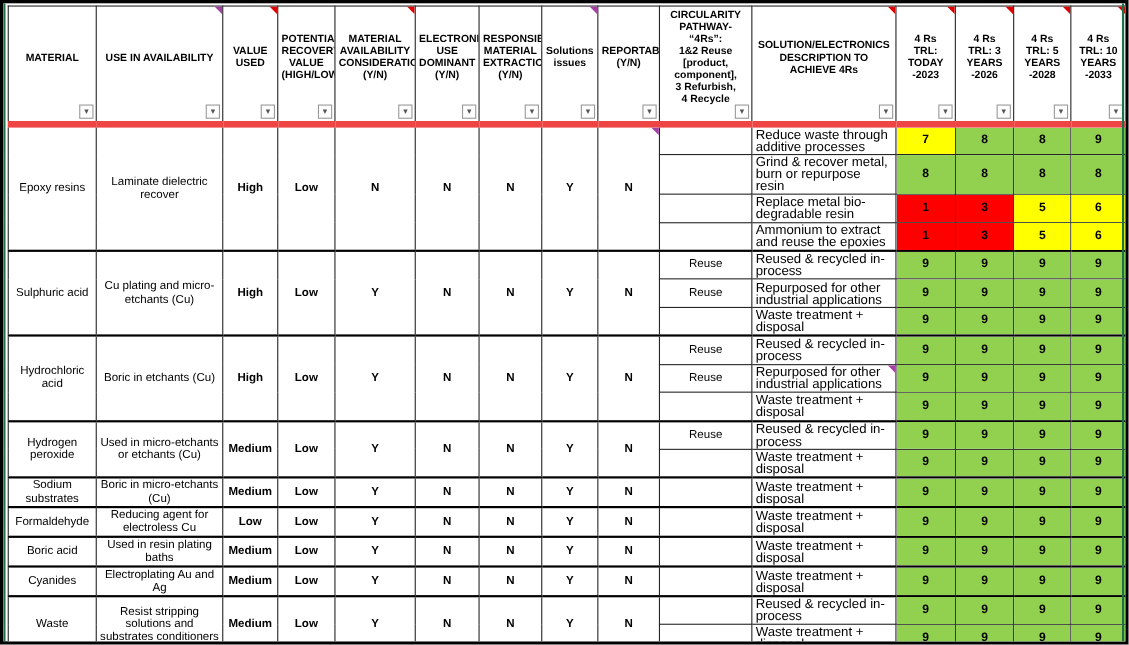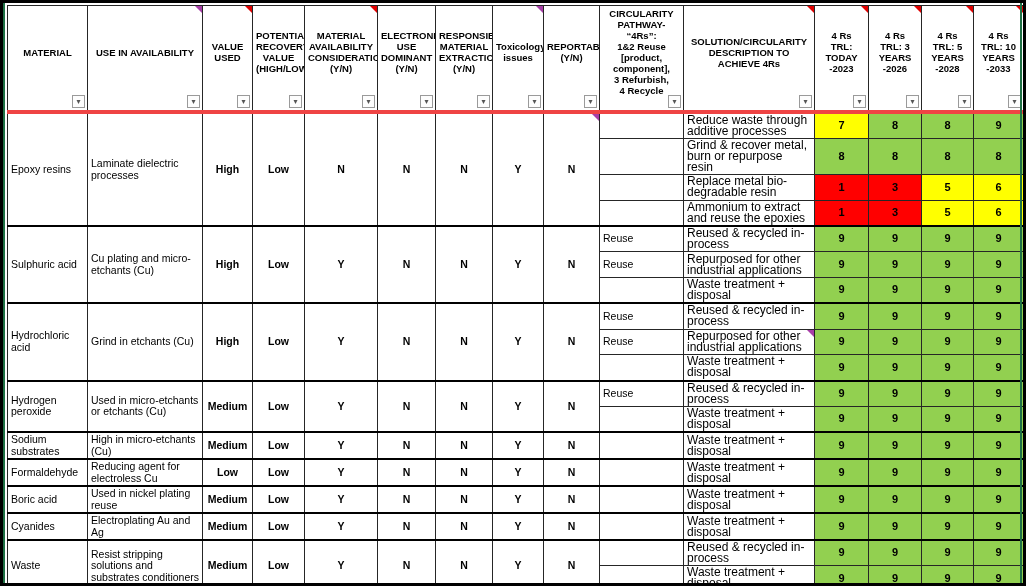--- a/index.html
+++ b/index.html
@@ -9,25 +9,25 @@
   .sheet-edge{position:absolute;top:0;bottom:0;width:2px;background:#1f7145;z-index:5;}
   .sheet-edge.left{left:0;}
   .sheet-edge.right{right:1px;}
   table{position:absolute;left:4px;top:2px;border-collapse:collapse;table-layout:fixed;
         width:1016px;background:#fff;}
   th,td{border:1px solid #262626;padding:1px 3px;overflow:hidden;position:relative;
         font-size:10.5px;line-height:11.5px;vertical-align:middle;}
   thead tr{height:58px;}
   tbody tr{height:25.75px;}
   th{font-weight:bold;font-size:9.5px;line-height:11px;text-align:center;
-     white-space:pre-line;border-bottom:4px solid #ef4444;padding:2px 3px 14px 3px;}
+     white-space:pre-line;border-bottom:6px solid #ef4444;padding:2px 3px 14px 3px;}
   tbody tr.group-start td{border-top:2px solid #000;}
   tbody tr:last-child td{border-bottom:2px solid #000;}
   td.c{text-align:center;font-weight:bold;}
-  td.left{text-align:left;margin-left:19px;}
+  td.left{text-align:center;margin-left:19px;}
   td.trl{text-align:center;font-weight:bold;font-size:11px;}
   td.sol{font-size:12px;line-height:11px;padding:1px 3px;}
   td.bg-green{background:#92d050;}
   td.bg-yellow{background:#ffff00;}
   td.bg-red{background:#ff0000;}
   .filter-btn{position:absolute;right:2px;bottom:2px;width:13px;height:13px;background:#fdfdfd;
       border:1px solid #9a9a9a;color:#555;font-size:8px;line-height:11px;text-align:center;
       font-weight:normal;cursor:pointer;}
   .marker{position:absolute;top:0;right:0;width:0;height:0;border-left:7px solid transparent;}
   .marker.red{border-top:7px solid #e00000;}
@@ -76,51 +76,51 @@
 CONSIDERATIONS
 (Y/N)</span><div class="marker red"></div><div class="filter-btn">▾</div></th>
           <th><span>ELECTRONICS
 USE
 DOMINANT
 (Y/N)</span><div class="filter-btn">▾</div></th>
           <th><span>RESPONSIBLE
 MATERIAL
 EXTRACTION
 (Y/N)</span><div class="filter-btn">▾</div></th>
-          <th><span>Toxicology
+          <th><span>Solutions
 issues</span><div class="marker purple"></div><div class="filter-btn">▾</div></th>
           <th><span>REPORTABLE
 (Y/N)</span><div class="filter-btn">▾</div></th>
           <th><span>CIRCULARITY PATHWAY-
 “4Rs”:
 1&amp;2 Reuse [product,
 component],
 3 Refurbish,
 4 Recycle</span><div class="filter-btn">▾</div></th>
-          <th><span>SOLUTION/CIRCULARITY
+          <th><span>SOLUTION/ELECTRONICS
 DESCRIPTION TO ACHIEVE 4Rs</span><div class="marker red"></div><div class="filter-btn">▾</div></th>
           <th><span>4 Rs
 TRL: TODAY
 -2023</span><div class="marker red"></div><div class="filter-btn">▾</div></th>
           <th><span>4 Rs
 TRL: 3 YEARS
 -2026</span><div class="marker red"></div><div class="filter-btn">▾</div></th>
           <th><span>4 Rs
 TRL: 5 YEARS
 -2028</span><div class="marker red"></div><div class="filter-btn">▾</div></th>
           <th><span>4 Rs
 TRL: 10
 YEARS
 -2033</span><div class="marker red"></div><div class="filter-btn">▾</div></th>
         </tr>
       </thead>
     <tbody id="tbody">
         <tr class="group-start">
           <td rowspan="4" class="left">Epoxy resins</td>
-          <td rowspan="4" class="left">Laminate dielectric processes</td>
+          <td rowspan="4" class="left">Laminate dielectric recover</td>
           <td rowspan="4" class="c">High</td>
           <td rowspan="4" class="c">Low</td>
           <td rowspan="4" class="c">N</td>
           <td rowspan="4" class="c">N</td>
           <td rowspan="4" class="c">N</td>
           <td rowspan="4" class="c">Y</td>
           <td rowspan="4" class="c">N<div class="marker purple"></div></td>
           <td class="left"></td>
           <td class="sol">Reduce waste through additive processes</td>
           <td class="trl bg-yellow">7</td>
@@ -180,21 +180,21 @@
         <tr>
           <td class="left"></td>
           <td class="sol">Waste treatment + disposal</td>
           <td class="trl bg-green">9</td>
           <td class="trl bg-green">9</td>
           <td class="trl bg-green">9</td>
           <td class="trl bg-green">9</td>
         </tr>
         <tr class="group-start">
           <td rowspan="3" class="left">Hydrochloric acid</td>
-          <td rowspan="3" class="left">Grind in etchants (Cu)</td>
+          <td rowspan="3" class="left">Boric in etchants (Cu)</td>
           <td rowspan="3" class="c">High</td>
           <td rowspan="3" class="c">Low</td>
           <td rowspan="3" class="c">Y</td>
           <td rowspan="3" class="c">N</td>
           <td rowspan="3" class="c">N</td>
           <td rowspan="3" class="c">Y</td>
           <td rowspan="3" class="c">N</td>
           <td class="left">Reuse</td>
           <td class="sol">Reused &amp; recycled in-process</td>
           <td class="trl bg-green">9</td>
@@ -238,21 +238,21 @@
         <tr>
           <td class="left"></td>
           <td class="sol">Waste treatment + disposal</td>
           <td class="trl bg-green">9</td>
           <td class="trl bg-green">9</td>
           <td class="trl bg-green">9</td>
           <td class="trl bg-green">9</td>
         </tr>
         <tr class="group-start">
           <td rowspan="1" class="left">Sodium substrates</td>
-          <td rowspan="1" class="left">High in micro-etchants (Cu)</td>
+          <td rowspan="1" class="left">Boric in micro-etchants (Cu)</td>
           <td rowspan="1" class="c">Medium</td>
           <td rowspan="1" class="c">Low</td>
           <td rowspan="1" class="c">Y</td>
           <td rowspan="1" class="c">N</td>
           <td rowspan="1" class="c">N</td>
           <td rowspan="1" class="c">Y</td>
           <td rowspan="1" class="c">N</td>
           <td class="left"></td>
           <td class="sol">Waste treatment + disposal</td>
           <td class="trl bg-green">9</td>
@@ -272,21 +272,21 @@
           <td rowspan="1" class="c">N</td>
           <td class="left"></td>
           <td class="sol">Waste treatment + disposal</td>
           <td class="trl bg-green">9</td>
           <td class="trl bg-green">9</td>
           <td class="trl bg-green">9</td>
           <td class="trl bg-green">9</td>
         </tr>
         <tr class="group-start">
           <td rowspan="1" class="left">Boric acid</td>
-          <td rowspan="1" class="left">Used in nickel plating reuse</td>
+          <td rowspan="1" class="left">Used in resin plating baths</td>
           <td rowspan="1" class="c">Medium</td>
           <td rowspan="1" class="c">Low</td>
           <td rowspan="1" class="c">Y</td>
           <td rowspan="1" class="c">N</td>
           <td rowspan="1" class="c">N</td>
           <td rowspan="1" class="c">Y</td>
           <td rowspan="1" class="c">N</td>
           <td class="left"></td>
           <td class="sol">Waste treatment + disposal</td>
           <td class="trl bg-green">9</td>

